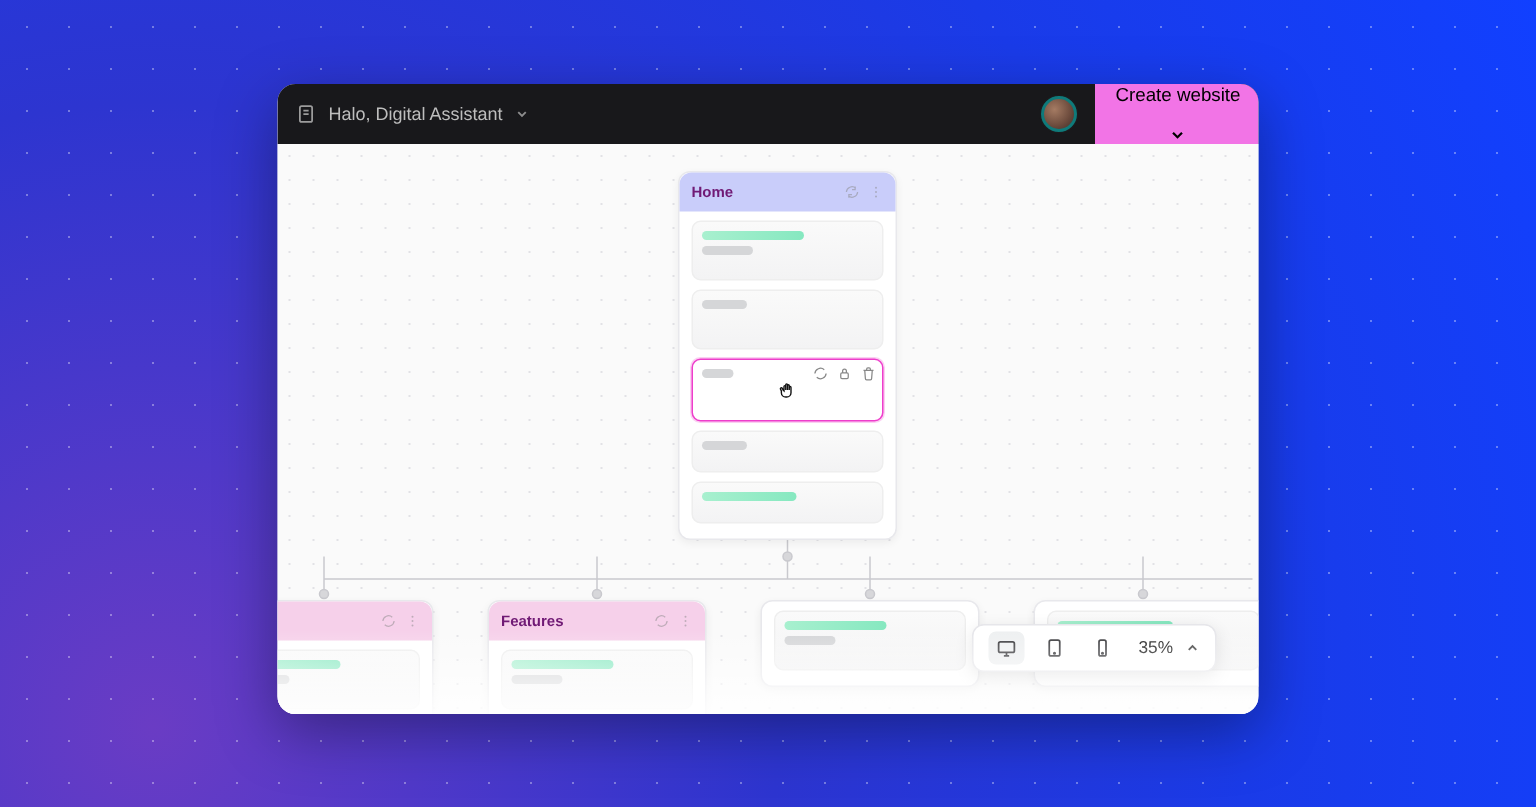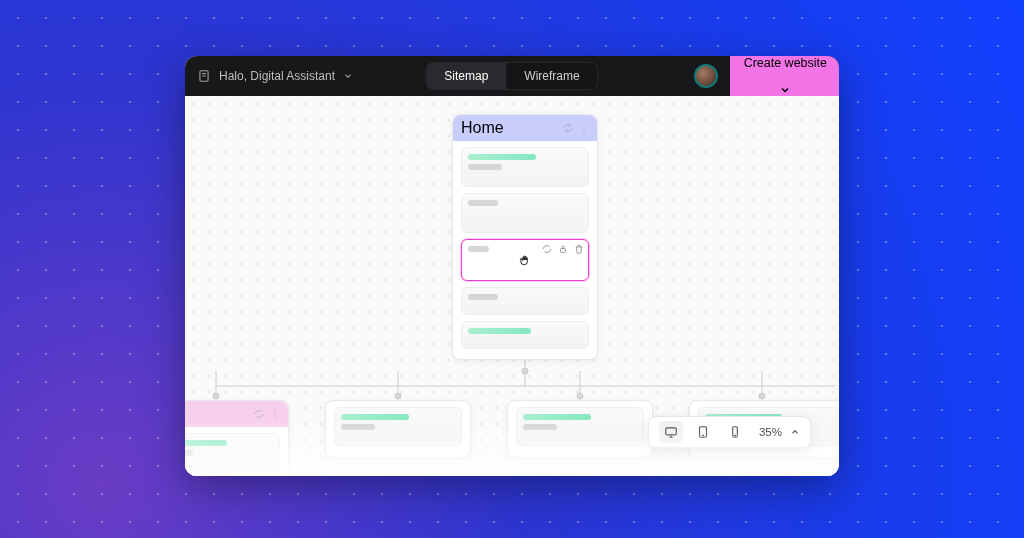--- a/index.html
+++ b/index.html
@@ -37,21 +37,21 @@
       background-image: radial-gradient(#e2e2e6 1px, transparent 1px);
       background-size:16px 16px;
       background-color:#fafafa;
     }
     .canvas-fade { position:absolute; left:0; right:0; bottom:0; height:56px; background:linear-gradient(to top, rgba(255,255,255,0.9), transparent); pointer-events:none; }
     .card {
       position:absolute; width:146px; background:#fff; border:1px solid #e8e8ec; border-radius:8px;
       box-shadow:0 2px 6px rgba(0,0,0,0.06);
     }
     .card-head {
-      height:26px; padding:0 8px; display:flex; align-items:center; font-size:16px; font-weight:400; color:#000000;
+      height:26px; padding:0 8px; display:flex; align-items:center; font-size:10px; font-weight:700; color:#701a75;
       border-radius:8px 8px 0 0;
     }
     .card-head .tools { margin-left:auto; display:flex; gap:6px; opacity:.5; }
     .card-body { padding:6px 8px 10px 8px; display:flex; flex-direction:column; gap:6px; }
     .block { position:relative; height:40px; border:1px solid #eee; border-radius:6px; background:linear-gradient(#fafafa,#f3f3f4); padding:6px 6px; }
     .block.sel { border:1.5px solid #ee3ecb; box-shadow:0 0 0 1px rgba(238,62,203,0.25); background:#fff; }
     .block .bar { height:6px; border-radius:3px; }
     .bar.green { background:linear-gradient(90deg,#a8f0cf,#86e8c0); width:60%; margin-bottom:4px; }
     .bar.grey  { background:#d5d6d8; width:30%; }
     .bar.grey-sm{ background:#d5d6d8; width:18%; }
@@ -86,24 +86,20 @@
         <rect x="5" y="3" width="14" height="18" rx="2"></rect>
         <path d="M9 8h6M9 12h6"></path>
       </svg>
     <span class="title">Halo, Digital Assistant</span>
     <svg class="chev" width="10" height="10" viewBox="0 0 24 24" fill="none" stroke="currentColor" stroke-width="3">
         <path d="M6 9l6 6 6-6"></path>
       </svg>
 
     <div class="spacer"></div>
 
-    <div class="tabs" style="position:absolute; left:50%; transform:translateX(-50%);">
-      <div class="tab active">Sitemap</div>
-      <div class="tab">Wireframe</div>
-    </div>
 
     <div class="avatar"></div>
 
     <div class="create">
       <span>Create website</span>
       <svg class="chv" viewBox="0 0 24 24" fill="none" stroke="currentColor" stroke-width="3">
           <path d="M6 9l6 6 6-6"></path>
         </svg>
     </div>
   </div>
@@ -193,20 +189,33 @@
       </div>
       <div class="card-body">
         <div class="block">
             <div class="bar green"></div>
             <div class="bar grey"></div>
           </div>
       </div>
     </div>
 
     <div class="card" style="top:304px; left:140px; width:146px;">
+      <div class="card-head head-pink">
+        <span>Features</span>
+        <div class="tools">
+          <svg class="mini-icon" viewBox="0 0 24 24" fill="none" stroke="currentColor" stroke-width="2">
+              <path d="M3 12a9 9 0 0 1 15-6M21 12a9 9 0 0 1-15 6"></path>
+            </svg>
+          <svg class="mini-icon" viewBox="0 0 24 24" fill="currentColor">
+              <circle cx="12" cy="5" r="1.6"></circle>
+              <circle cx="12" cy="12" r="1.6"></circle>
+              <circle cx="12" cy="19" r="1.6"></circle>
+            </svg>
+        </div>
+      </div>
       <div class="card-body">
         <div class="block">
             <div class="bar green"></div>
             <div class="bar grey"></div>
           </div>
       </div>
     </div>
 
     <div class="card" style="top:304px; left:322px; width:146px;">
       <div class="card-body">

